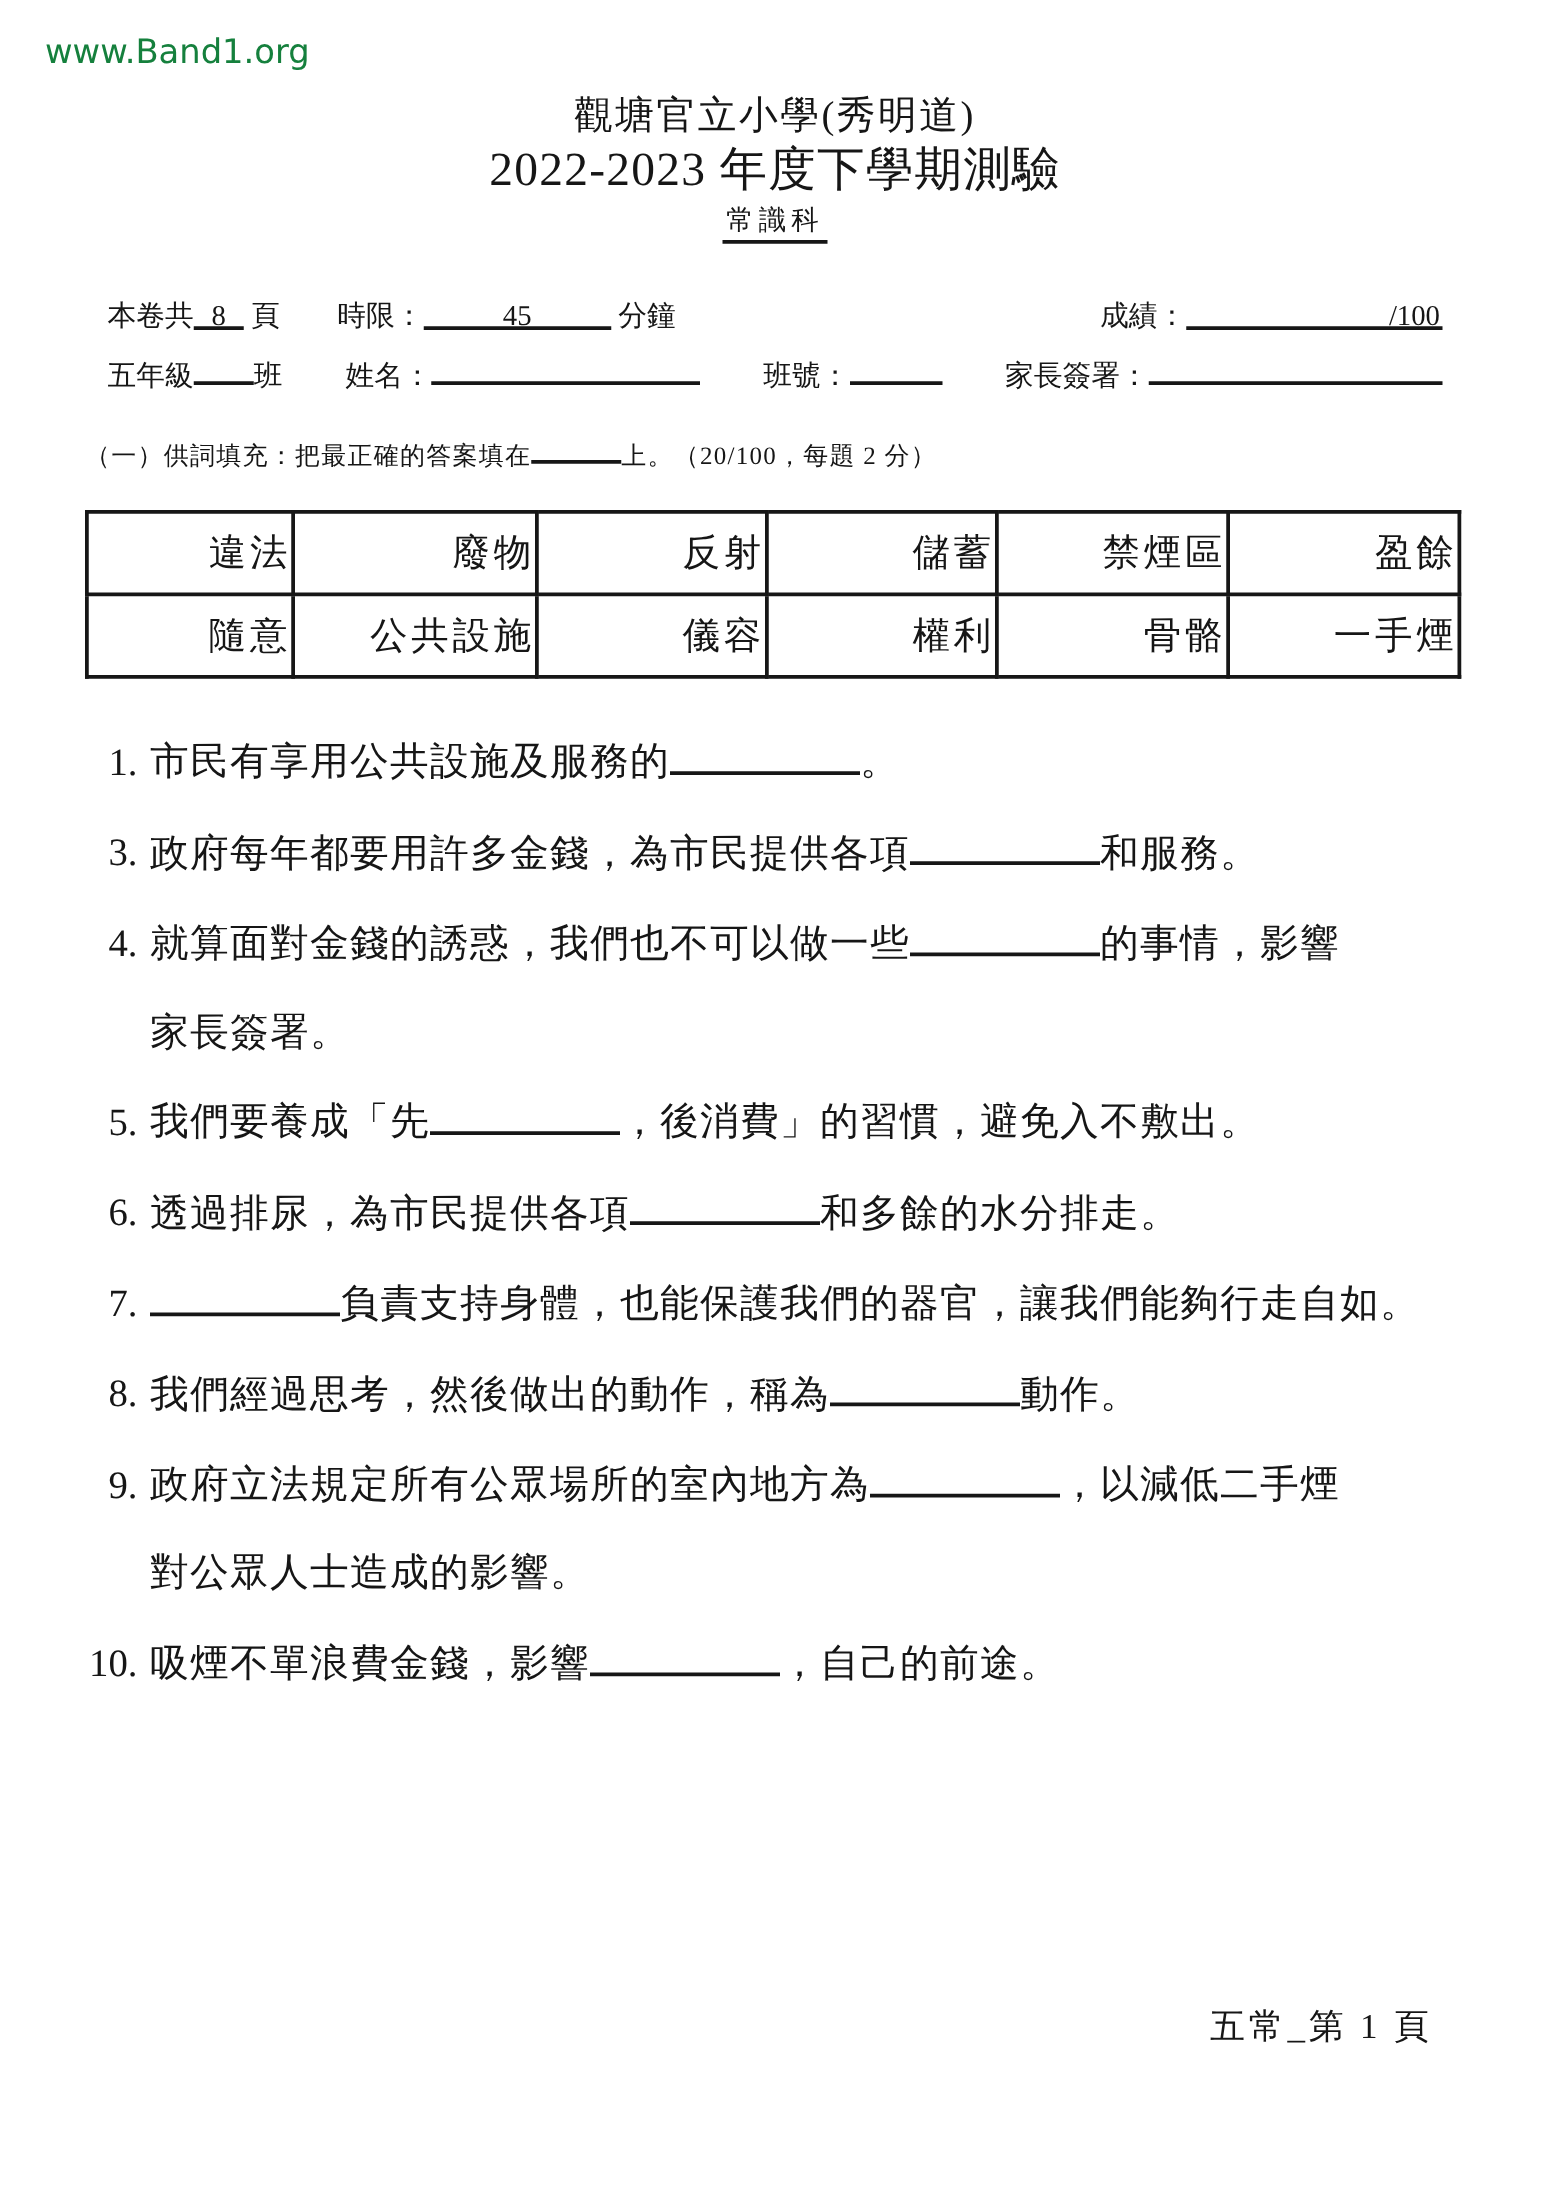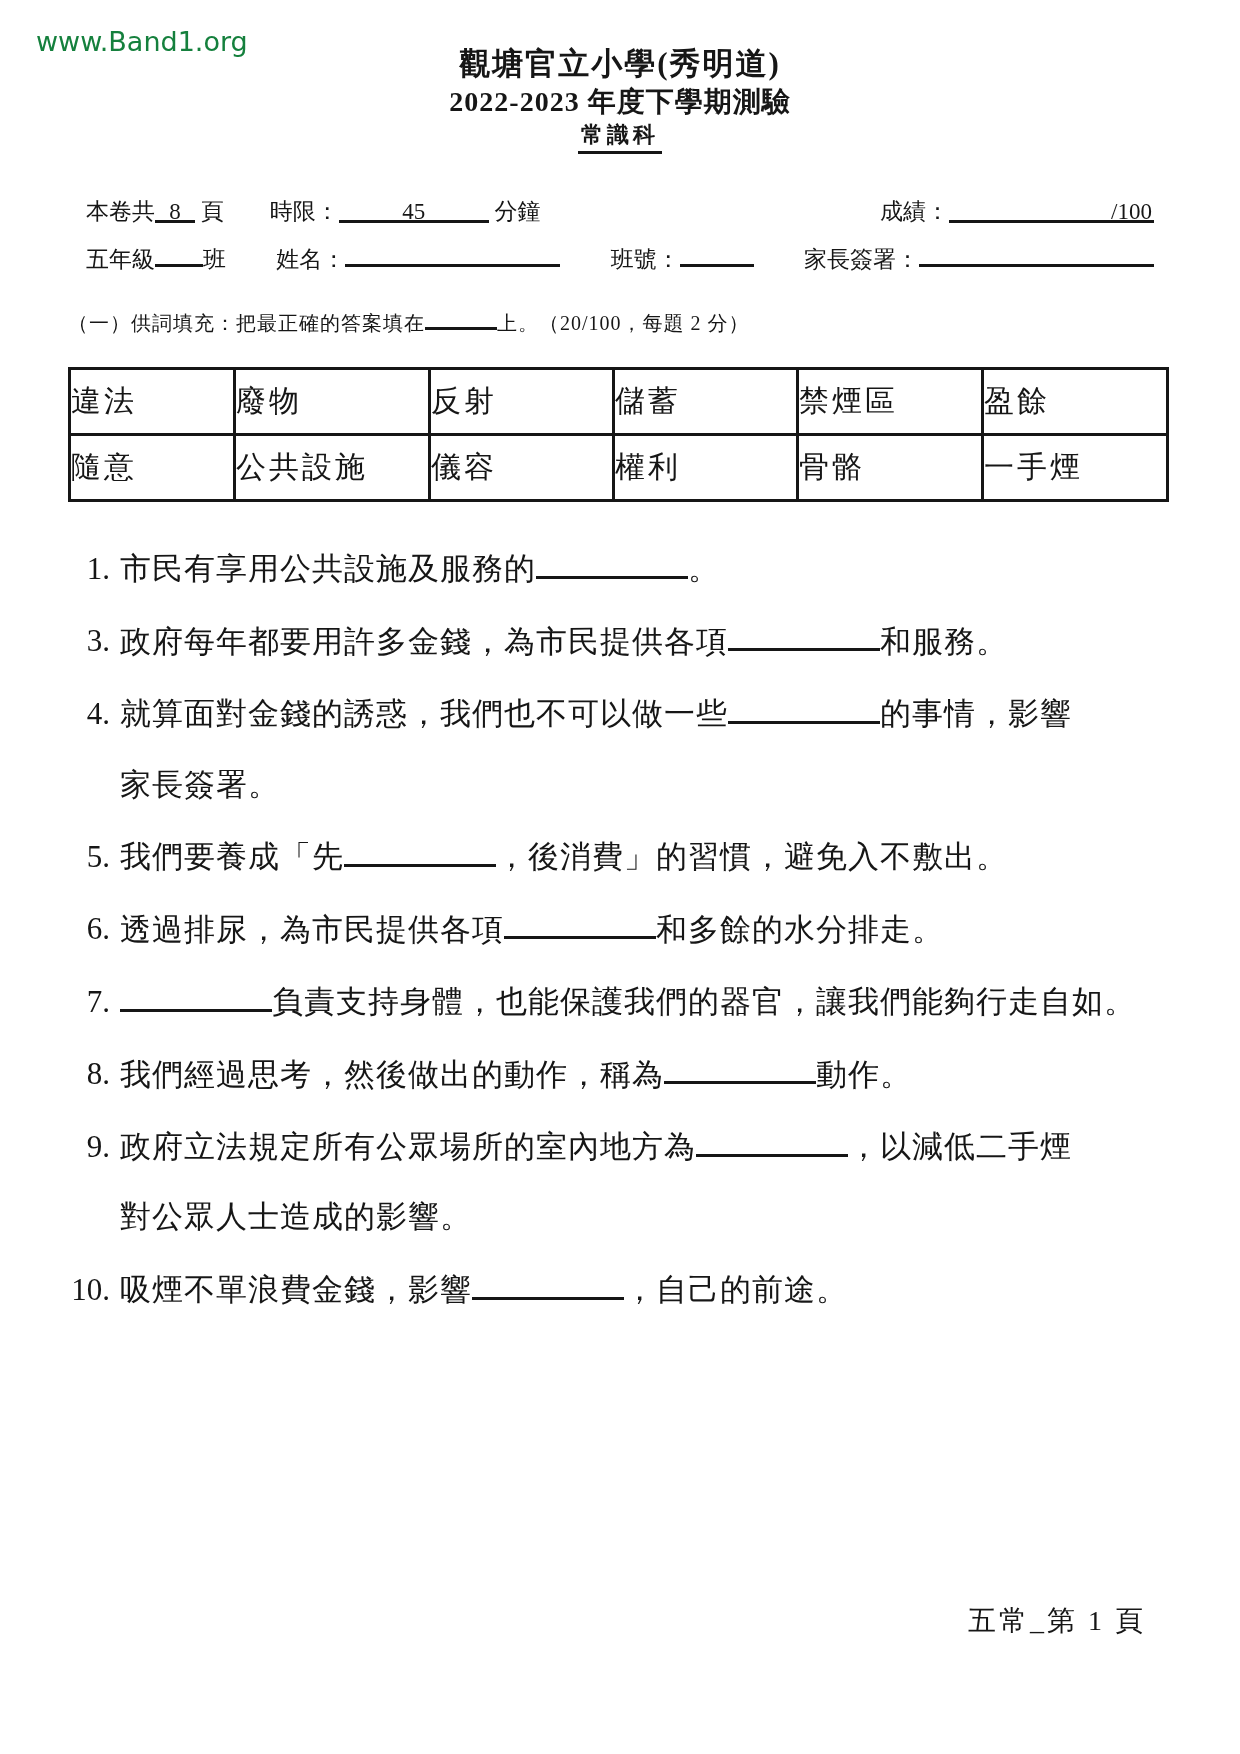--- a/index.html
+++ b/index.html
@@ -10,23 +10,23 @@
     background:#ffffff;
     color:#161616;
     font-family:"Liberation Serif","DejaVu Serif",serif;
     overflow:hidden;
   }
   .watermark {
     position:absolute; top:26px; left:36px;
     font-family:"DejaVu Sans","Liberation Sans",sans-serif;
     font-size:27px; color:#15803d;
   }
-  .header { padding-top:44px; text-align:center; line-height:1.30;font-weight:bold; }
+  .header { padding-top:72px; text-align:center; line-height:1.30; }
   .header .school  { font-size:31px; letter-spacing:2px; }
-  .header .term    { font-size:28px; letter-spacing:1px; }
+  .header .term    { font-size:38px; letter-spacing:1px; }
   .header .subject {
     display:inline-block; font-size:22px; letter-spacing:4px;
     border-bottom:3px solid #161616; padding:0 3px 2px;
   }
   .info { margin:42px 86px 0 86px; font-size:23px; }
   .info-row { display:flex; justify-content:space-between; align-items:baseline; }
   .info-row.row2 { margin-top:16px; }
   .group { white-space:nowrap; }
   .gap-l { margin-left:46px; }
   .blank {
@@ -42,21 +42,21 @@
   .w-cno    { width:74px; }
   .w-sign   { width:235px; }
   .w-fill   { width:72px; }
   .section-heading { margin:34px 0 0 68px; font-size:20px; letter-spacing:1px; }
   table.word-bank {
     margin:30px 0 0 68px; width:1098px;
     border-collapse:collapse; table-layout:fixed;
   }
   table.word-bank td {
     border:3px solid #161616; height:66px;
-    text-align:left; font-size:30px; letter-spacing:3px;
+    text-align:right; font-size:30px; letter-spacing:3px;
   }
   .questions { margin:44px 56px 0 56px; font-size:31px; letter-spacing:1px; }
   .question { margin-bottom:29px; line-height:1.35; white-space:nowrap; }
   .qno { display:inline-block; width:54px; text-align:right; margin-right:10px; letter-spacing:0; }
   .qblank { width:152px; }
   .question-cont { margin:0 0 29px 64px; line-height:1.35; }
   .footer {
     position:absolute; top:1602px; right:94px;
     font-size:28px; letter-spacing:3px;
   }

